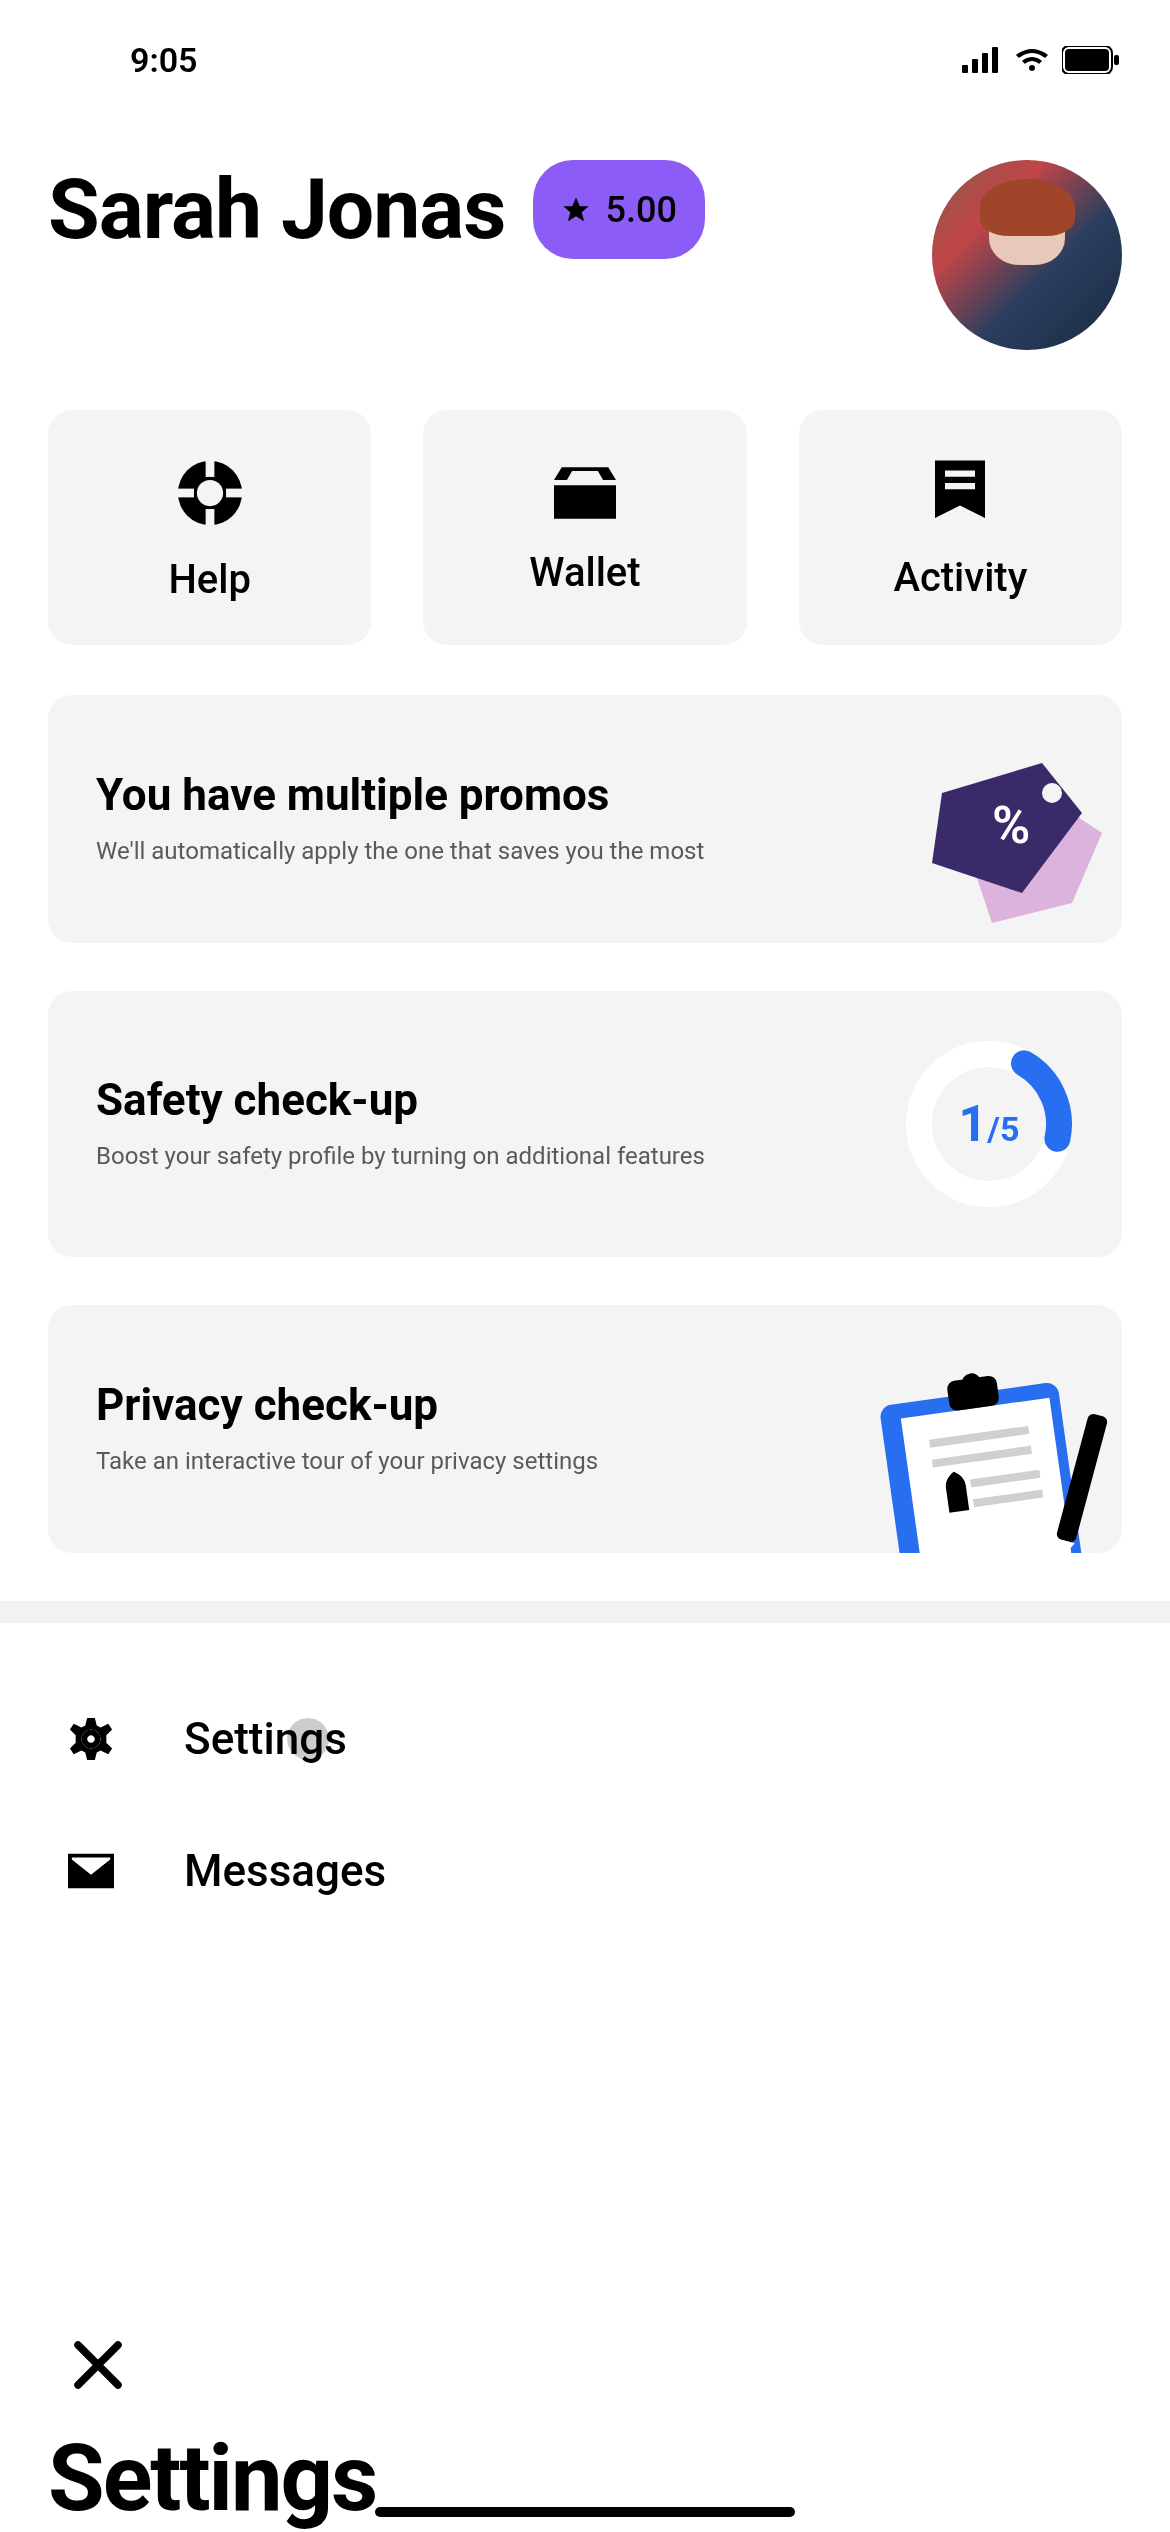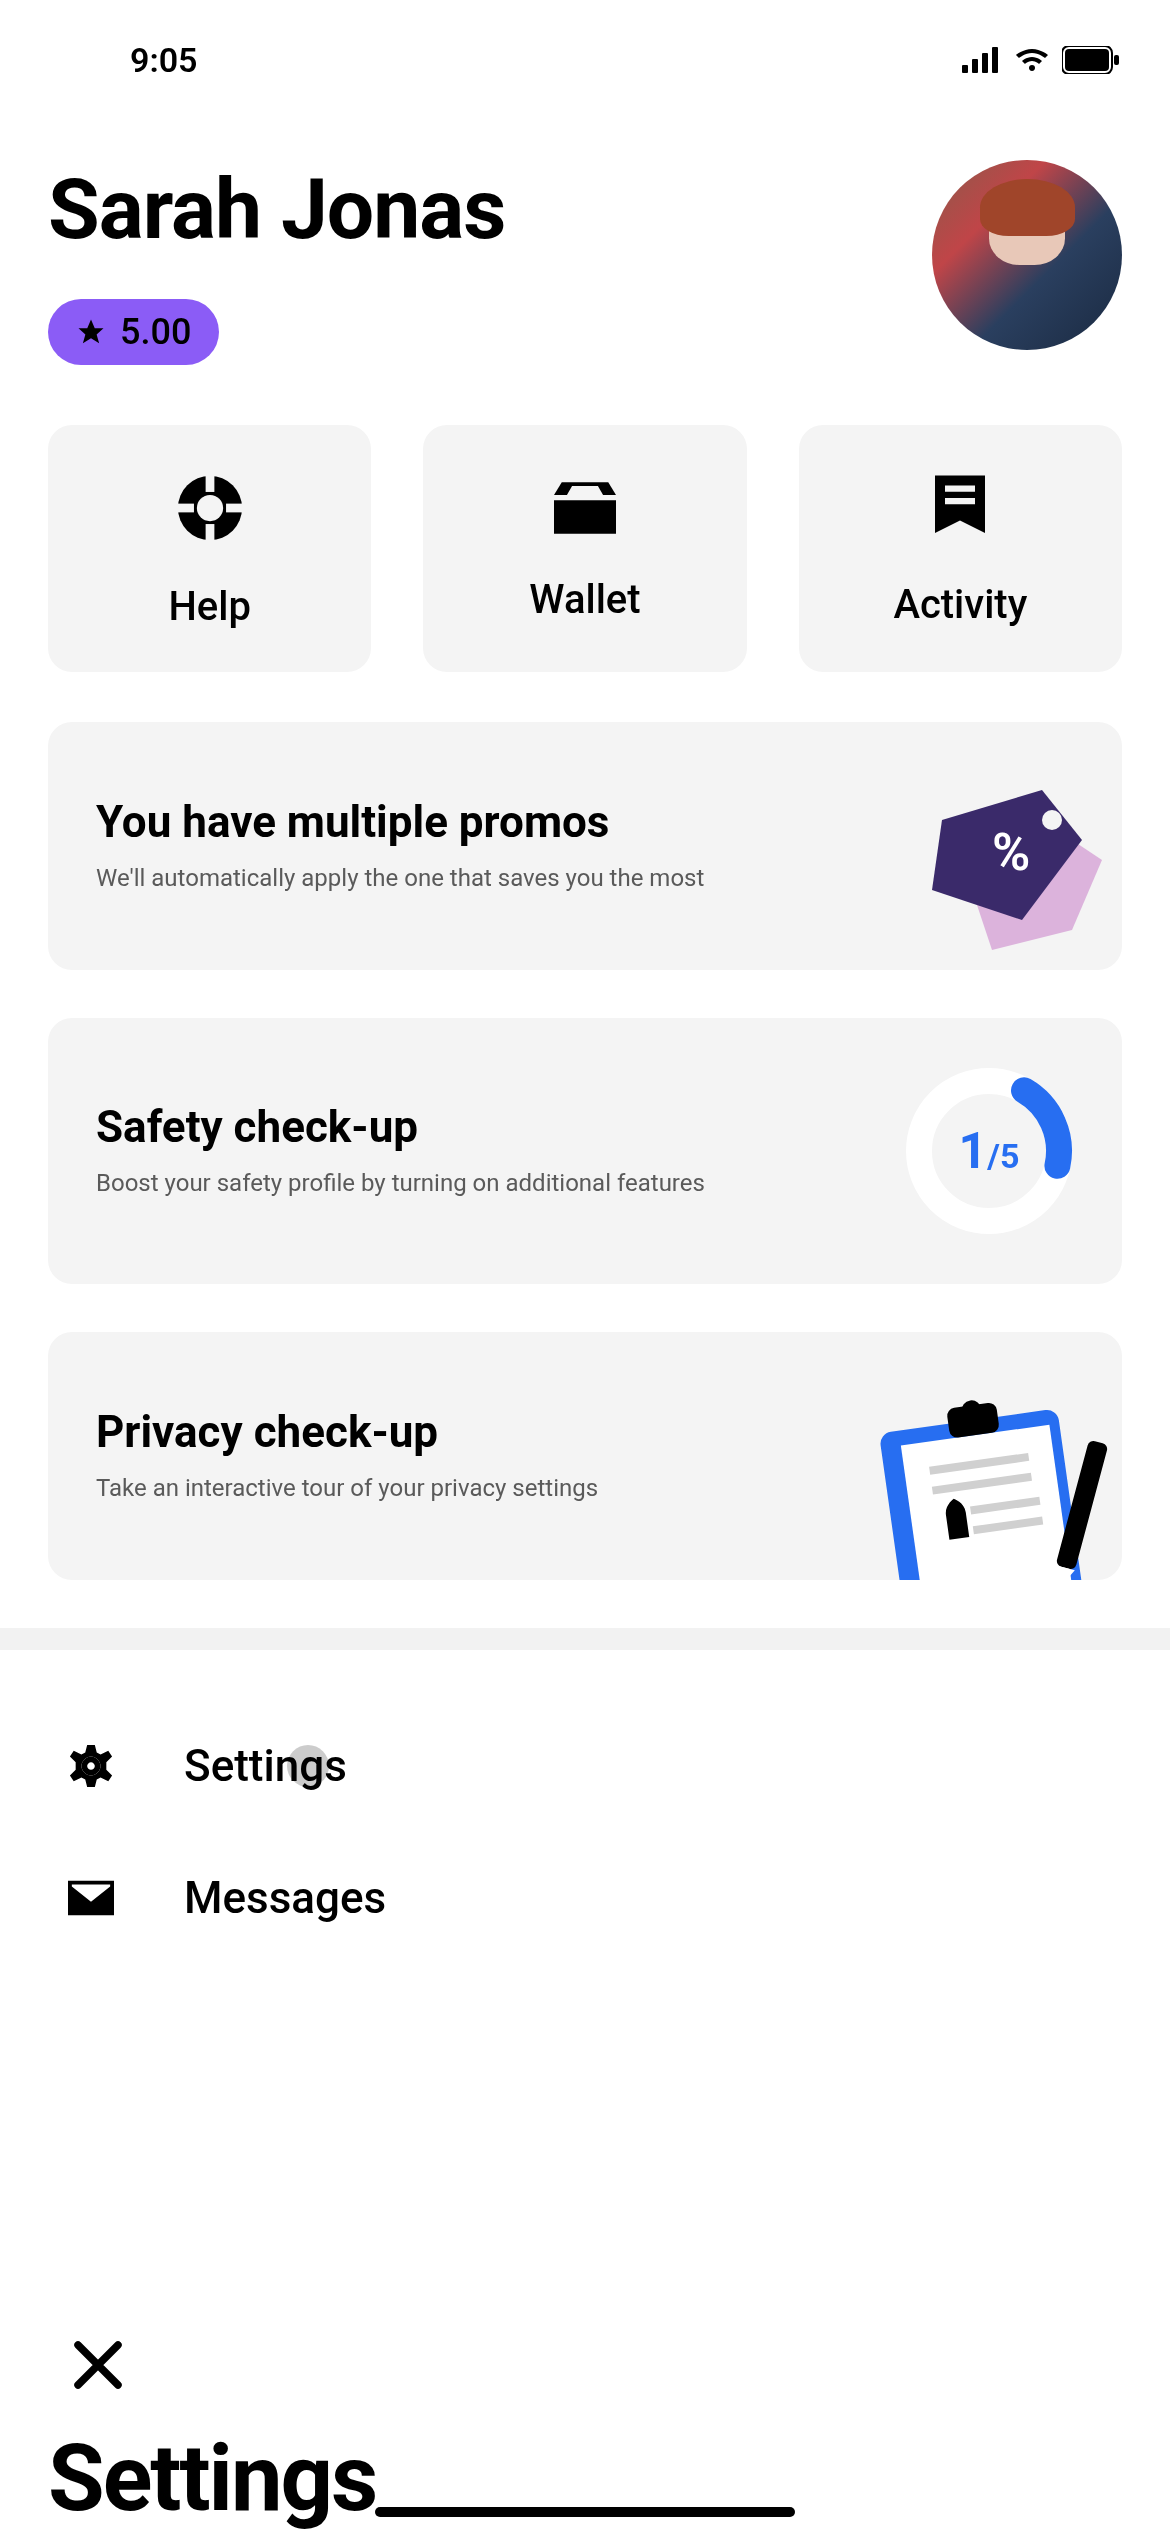--- a/index.html
+++ b/index.html
@@ -44,22 +44,21 @@
 
     .profile-header {
       display: flex;
       justify-content: space-between;
       align-items: flex-start;
       margin-bottom: 30px;
     }
 
     .profile-left {
       display: flex;
-      flex-direction: column;
-      gap: 40px;
+      gap: 28px;
     }
 
     .profile-name {
       font-size: 84px;
       font-weight: 700;
       color: #000;
       letter-spacing: -1px;
     }
 
     .rating-chip {
@@ -127,21 +126,20 @@
       justify-content: center;
       padding: 48px 20px 42px 20px;
       gap: 28px;
       cursor: pointer;
     }
 
     .quick-action-label {
       font-size: 40px;
       font-weight: 500;
       color: #000;
-      margin-top: 12px;
     }
 
     .card {
       background: #f4f4f4;
       border-radius: 24px;
       padding: 48px;
       margin-bottom: 48px;
       display: flex;
       justify-content: flex-start;
       align-items: center;

